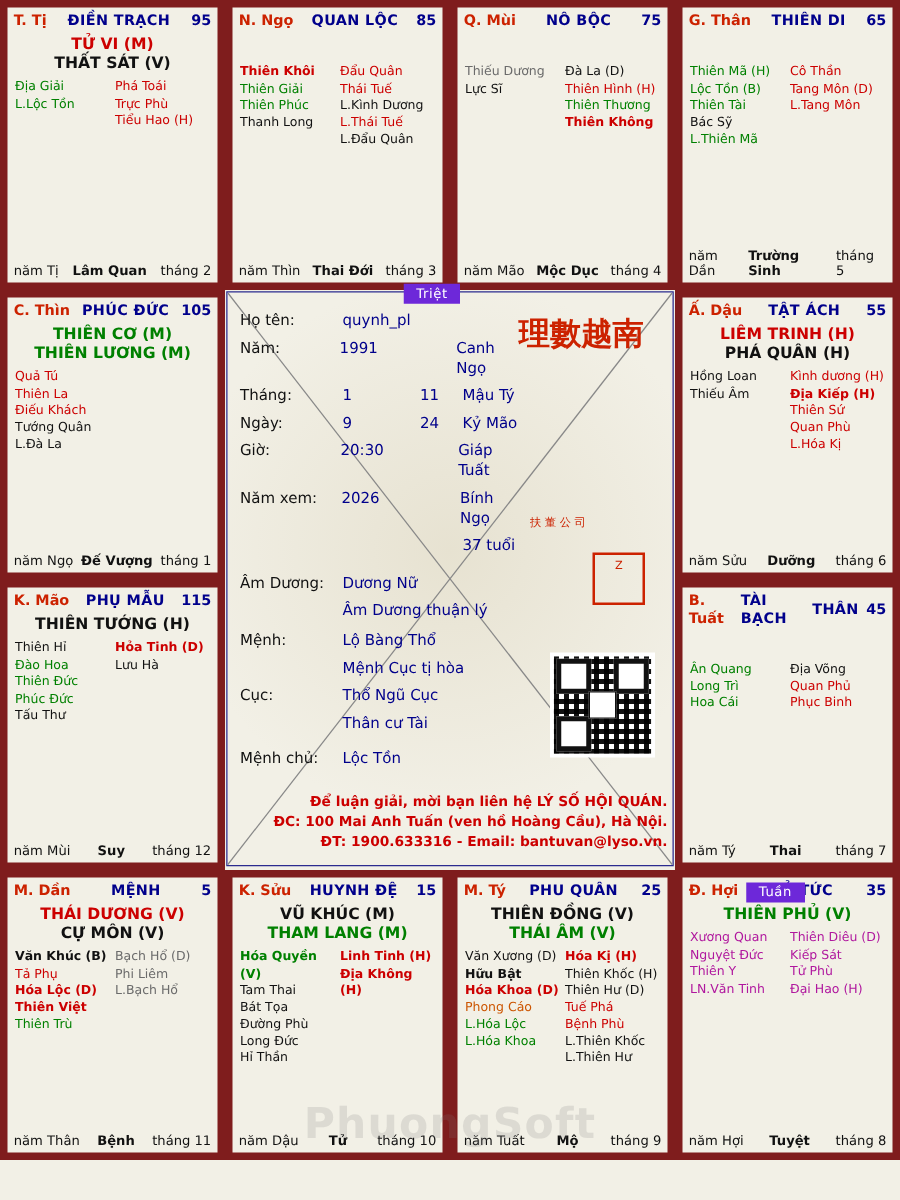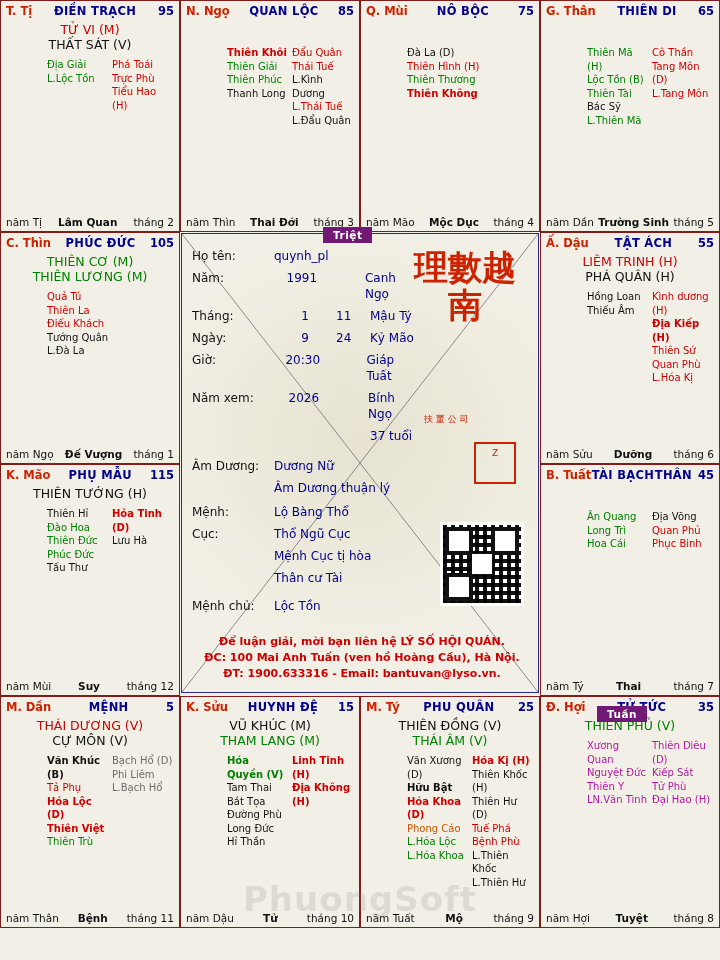--- a/index.html
+++ b/index.html
@@ -13,21 +13,21 @@
     overflow:hidden;
   }
   .board{
     position:absolute;left:0;top:0;width:720px;height:960px;
     display:grid;
     grid-template-columns:180px 180px 180px 180px;
     grid-template-rows:232px 232px 232px 232px;
     box-sizing:border-box;
   }
   .cell{
-    border:1px solid #7f1d1d;
+    border:6px solid #7f1d1d;
     box-sizing:border-box;
     position:relative;
     padding:0;
     overflow:hidden;
     background:transparent;
   }
   .cell .hdr{
     display:flex;justify-content:space-between;align-items:center;
     padding:3px 5px 0 5px;font-weight:bold;font-size:11.5px;
   }
@@ -36,56 +36,56 @@
   .hdr .num{color:#00008b;}
   .cell .foot{
     position:absolute;left:0;bottom:0;width:100%;
     display:flex;justify-content:space-between;align-items:center;
     padding:0 5px 3px 5px;box-sizing:border-box;font-size:10.5px;
   }
   .foot .l{color:#111;}
   .foot .c{font-weight:bold;color:#111;}
   .foot .r{color:#111;}
   .stars-main{
-    text-align:center;font-weight:normal;font-size:12.5px;line-height:15px;
+    text-align:center;font-weight:bold;font-size:12.5px;line-height:15px;
     margin-top:4px;
   }
   .cols{
-    display:flex;gap:4px;padding:6px 6px 0 6px;font-size:10px;line-height:13.5px;margin-left:40px;
+    display:flex;gap:4px;padding:6px 6px 0 6px;font-size:10px;line-height:13.5px;
   }
   .col{flex:1;min-width:0;}
   .c-red{color:#cc0000;}
   .c-green{color:#008000;}
   .c-black{color:#111;}
   .c-gray{color:#6b6b6b;}
   .c-orange{color:#cc5500;}
   .c-magenta{color:#b0179e;}
   .bold{font-weight:bold;}
 
   
   .center{
     position:absolute;left:181px;top:233px;width:358px;height:460px;
     border:1px solid #2b2b8f;box-sizing:border-box;overflow:hidden;
   }
   .diag{position:absolute;left:0;top:0;width:100%;height:100%;pointer-events:none;}
   .info{position:absolute;left:10px;top:14px;width:230px;font-size:12px;color:#00008b;}
   .row{display:flex;margin-bottom:6px;line-height:16px;}
   .row .lbl{width:82px;color:#111;}
-  .row .v1{width:62px;color:#00008b;text-align:center;}
+  .row .v1{width:62px;color:#00008b;}
   .row .v2{width:34px;color:#00008b;}
   .row .v3{color:#00008b;}
   .row .vwide{color:#00008b;}
   .note{
-    position:absolute;left:8px;top:400px;width:344px;text-align:center;
+    position:absolute;left:8px;top:400px;width:344px;text-align:right;
     color:#cc0000;font-size:11px;line-height:16px;font-weight:bold;
   }
   .hanzi{
     position:absolute;right:18px;top:14px;width:110px;text-align:center;
     color:#cc2200;font-family:"DejaVu Serif","Liberation Serif",serif;
-    font-size:34px;line-height:38px;font-weight:bold;
+    font-size:25px;line-height:38px;font-weight:bold;
   }
   .seal{
     position:absolute;right:22px;top:180px;width:92px;height:70px;
     color:#cc2200;font-size:9px;line-height:11px;
   }
   .seal .sq{
     position:absolute;right:0;bottom:0;width:42px;height:42px;
     border:2px solid #cc2200;color:#cc2200;font-size:9px;text-align:center;
     line-height:11px;padding-top:4px;box-sizing:border-box;
   }
@@ -97,21 +97,21 @@
     background-blend-mode:multiply;
     border:3px solid #fff;
   }
   .qr .fp{position:absolute;width:20px;height:20px;border:4px solid #111;background:#fff;}
   .qr .fp.tl{left:2px;top:2px;}
   .qr .fp.tr{right:2px;top:2px;}
   .qr .fp.bl{left:2px;bottom:2px;}
   .qr .ctr{position:absolute;left:28px;top:28px;width:20px;height:20px;background:#fff;border:1px solid #111;}
 
   .tag{
-    position:absolute;background:#701a75;color:#fff;font-size:10.5px;font-weight:bold;
+    position:absolute;background:#6d28d9;color:#fff;font-size:10.5px;font-weight:normal;
     padding:2px 10px;letter-spacing:.5px;z-index:5;
   }
   .tag.triet{left:323px;top:227px;}
   .tag.tuan{left:597px;top:706px;}
 
   .watermark{
     position:absolute;left:60px;top:879px;width:600px;text-align:center;
     font-size:34px;color:rgba(120,120,120,.18);font-weight:bold;letter-spacing:1px;
     pointer-events:none;
   }
@@ -186,20 +186,24 @@
   </div>
 
   <div class="cell">
     <div class="hdr">
       <span class="chi">Q. Mùi</span>
       <span class="cung">NÔ BỘC</span>
       <span class="num">75</span>
     </div>
     <div class="stars-main" style="height:18px"></div>
     <div class="cols">
+      <div class="col">
+        <div class="c-gray">Thiếu Dương</div>
+        <div class="c-black">Lực Sĩ</div>
+      </div>
       <div class="col">
         <div class="c-black">Đà La (D)</div>
         <div class="c-red">Thiên Hình (H)</div>
         <div class="c-green">Thiên Thương</div>
         <div class="c-red bold">Thiên Không</div>
       </div>
     </div>
     <div class="foot">
       <span class="l">năm Mão</span>
       <span class="c">Mộc Dục</span>
@@ -535,26 +539,26 @@
     </div>
     <div class="row">
       <span class="lbl"></span>
       <span class="vwide">Âm Dương thuận lý</span>
     </div>
     <div class="row" style="margin-top:8px">
       <span class="lbl">Mệnh:</span>
       <span class="vwide">Lộ Bàng Thổ</span>
     </div>
     <div class="row">
+      <span class="lbl"></span>
+      <span class="vwide">Mệnh Cục tị hòa</span>
+    </div>
+    <div class="row">
       <span class="lbl">Cục:</span>
       <span class="vwide">Thổ Ngũ Cục</span>
-    </div>
-    <div class="row">
-      <span class="lbl"></span>
-      <span class="vwide">Mệnh Cục tị hòa</span>
     </div>
     <div class="row">
       <span class="lbl"></span>
       <span class="vwide">Thân cư Tài</span>
     </div>
     <div class="row" style="margin-top:12px">
       <span class="lbl">Mệnh chủ:</span>
       <span class="vwide">Lộc Tồn</span>
     </div>
   </div>

